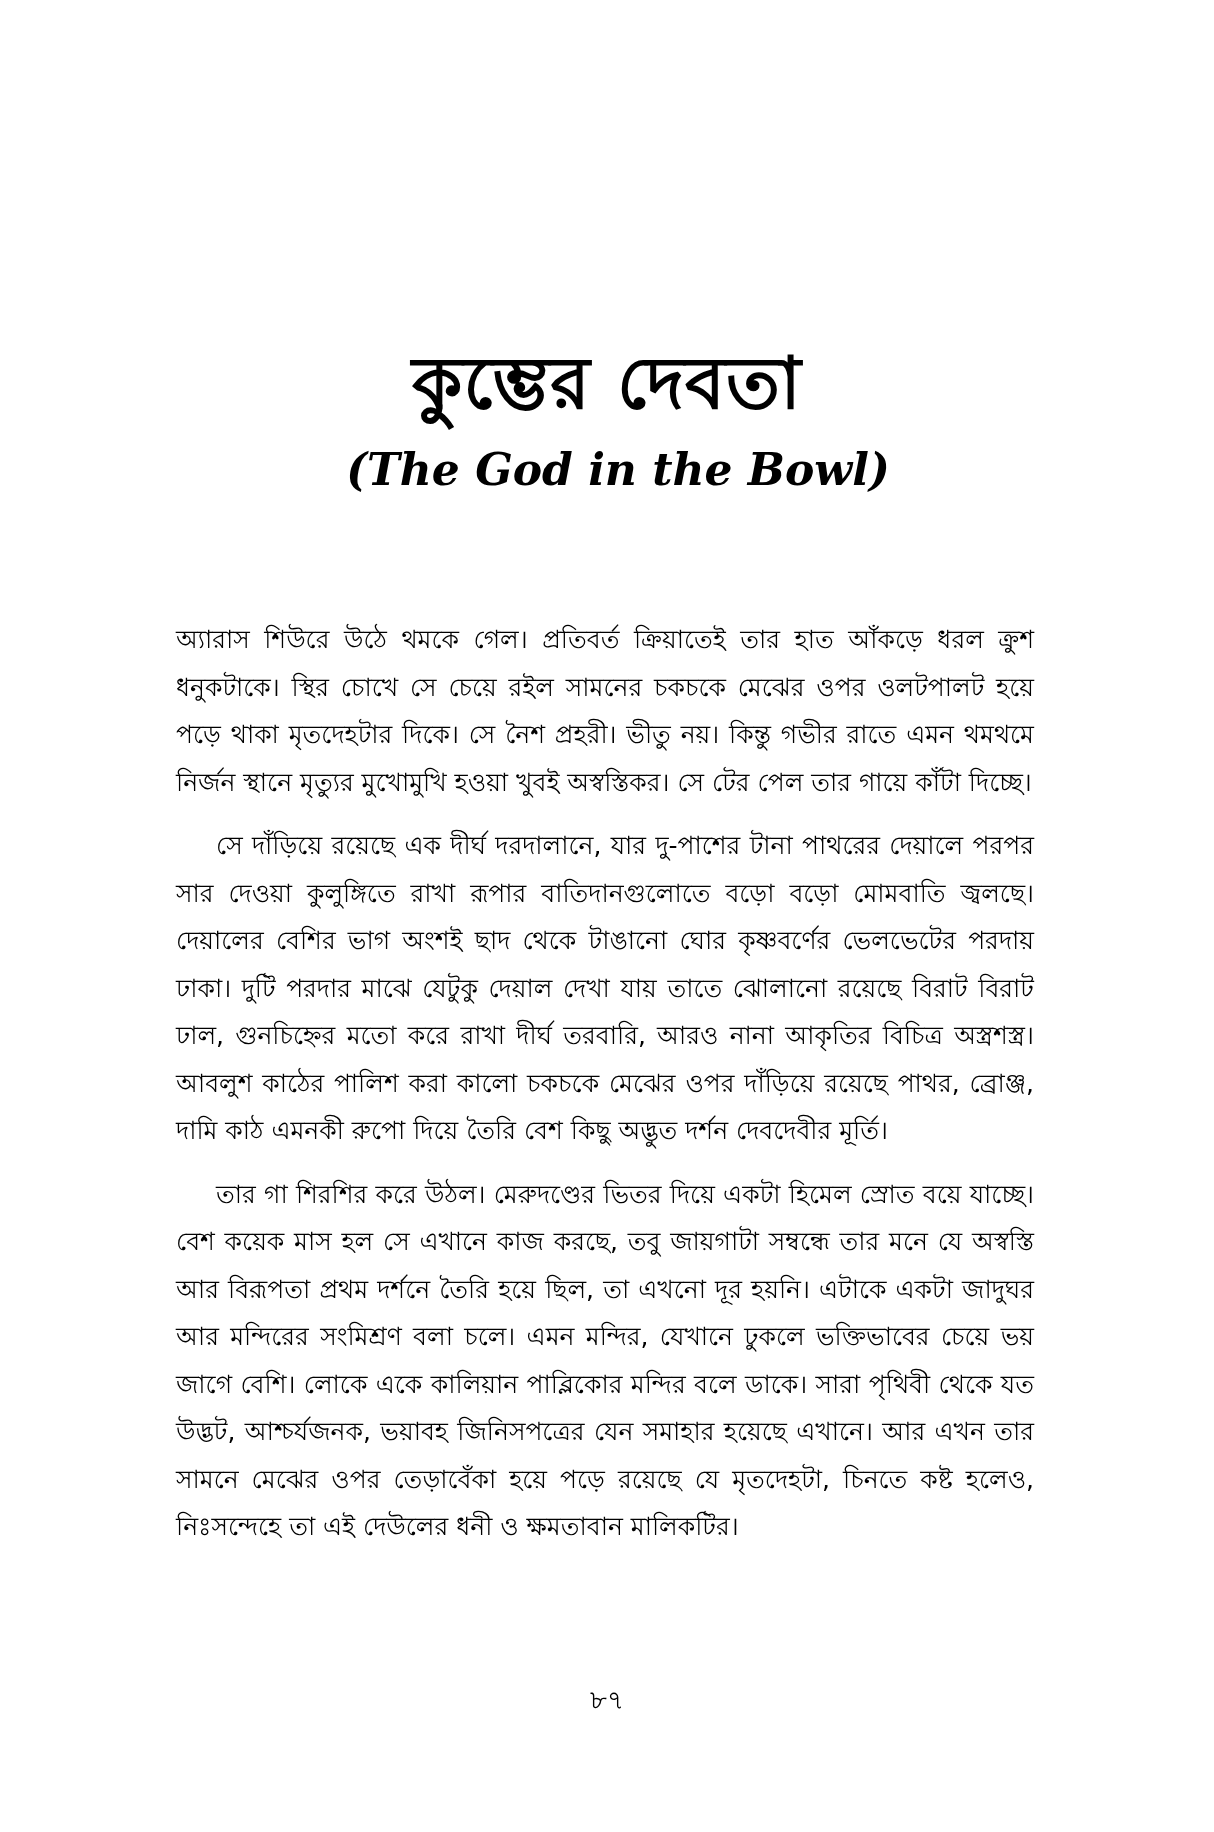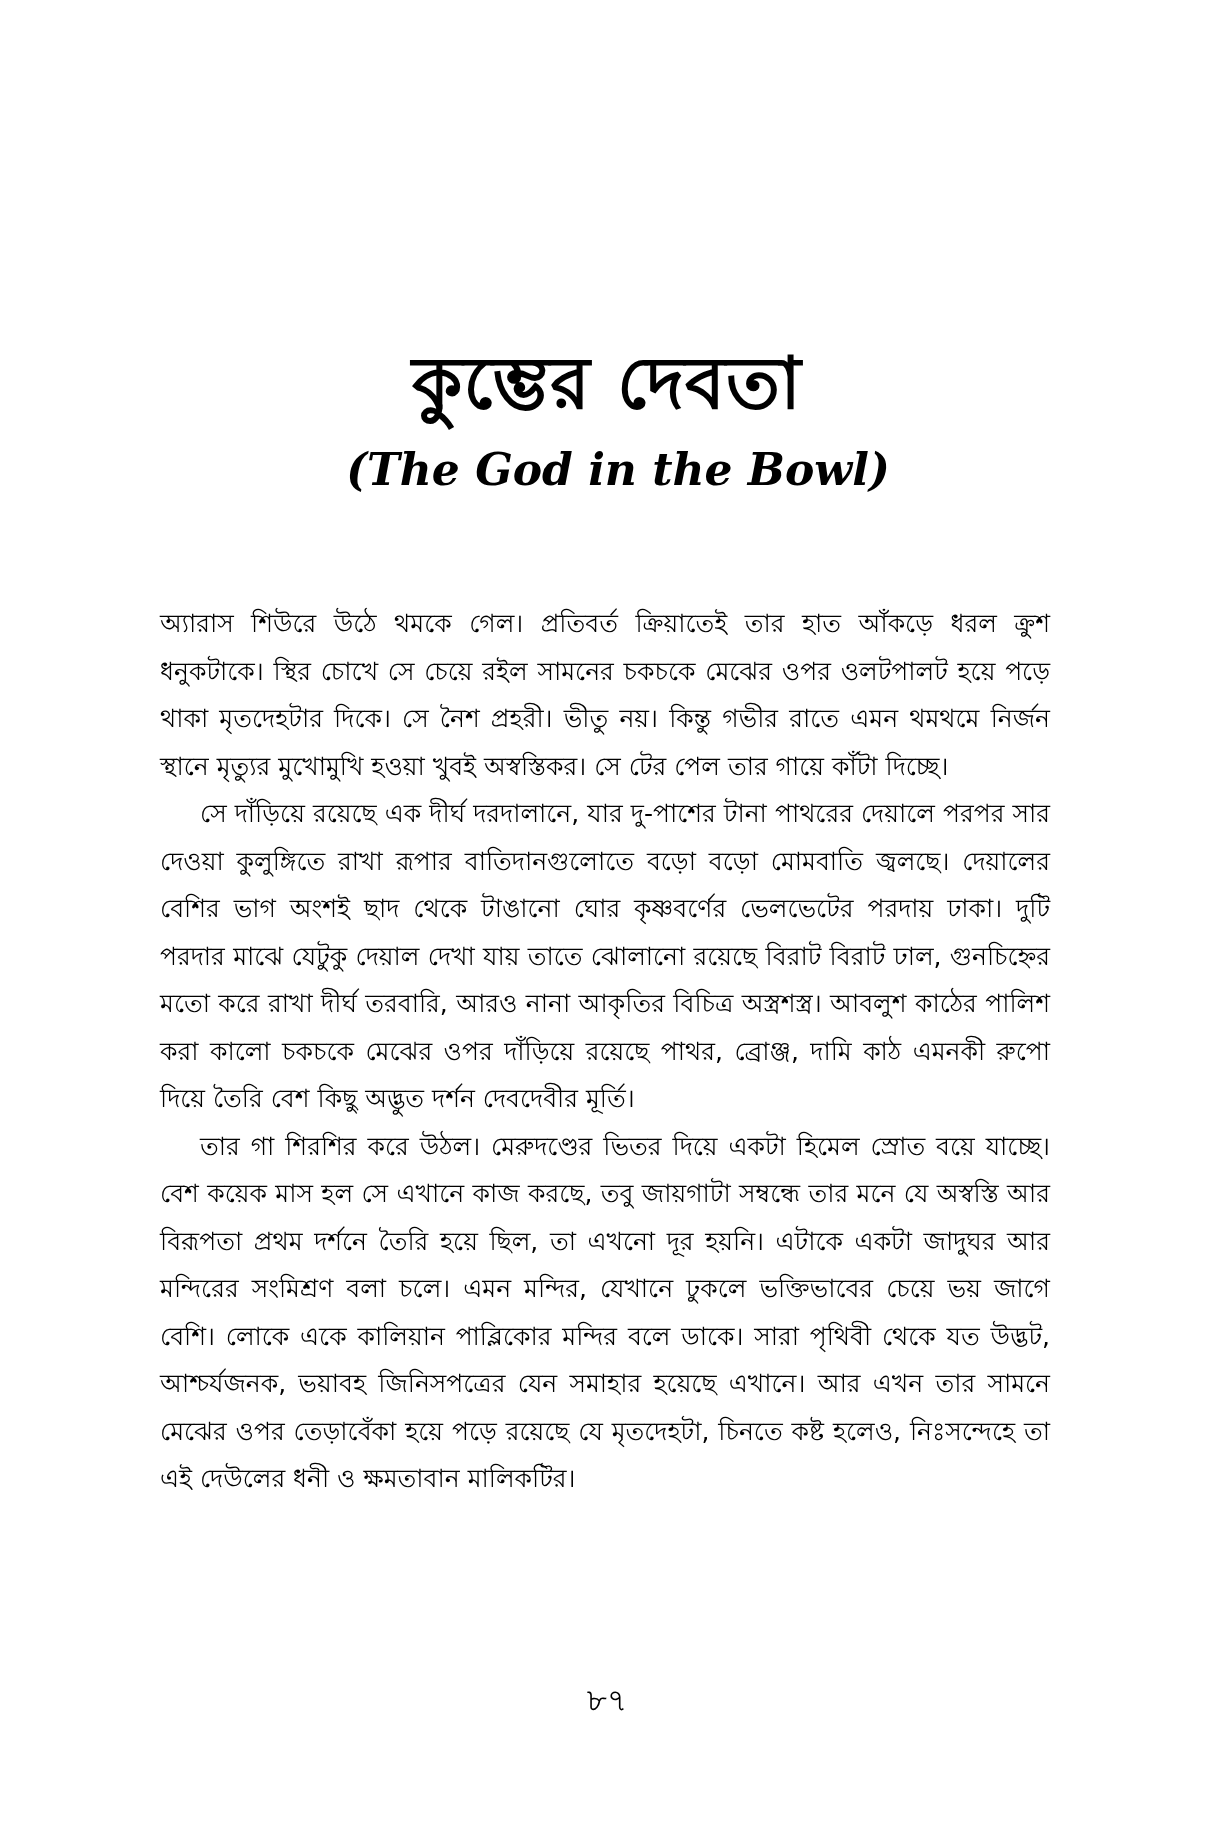--- a/index.html
+++ b/index.html
@@ -50,34 +50,34 @@
       position: absolute;
       left: 160px;
       top: 600px;
       width: 890px;
       font-family: "DejaVu Sans", sans-serif;
       font-size: 25px;
       line-height: 47.5px;
       text-align: justify;
     }
     .body-text p {
-      margin: 0;
+      margin: 16px;
       padding: 0;
     }
     .body-text p.indent {
       text-indent: 40px;
     }
     .page-number {
       position: absolute;
       left: 0;
       top: 1680px;
       width: 1214px;
       text-align: center;
       font-family: "DejaVu Sans", sans-serif;
-      font-size: 31px;
+      font-size: 26px;
       line-height: 40px;
     }
   </style>
 </head>
 <body>
 
 <div class="page">
   <div class="title">কুম্ভের দেবতা</div>
   <div class="subtitle">(The God in the Bowl)</div>
 

